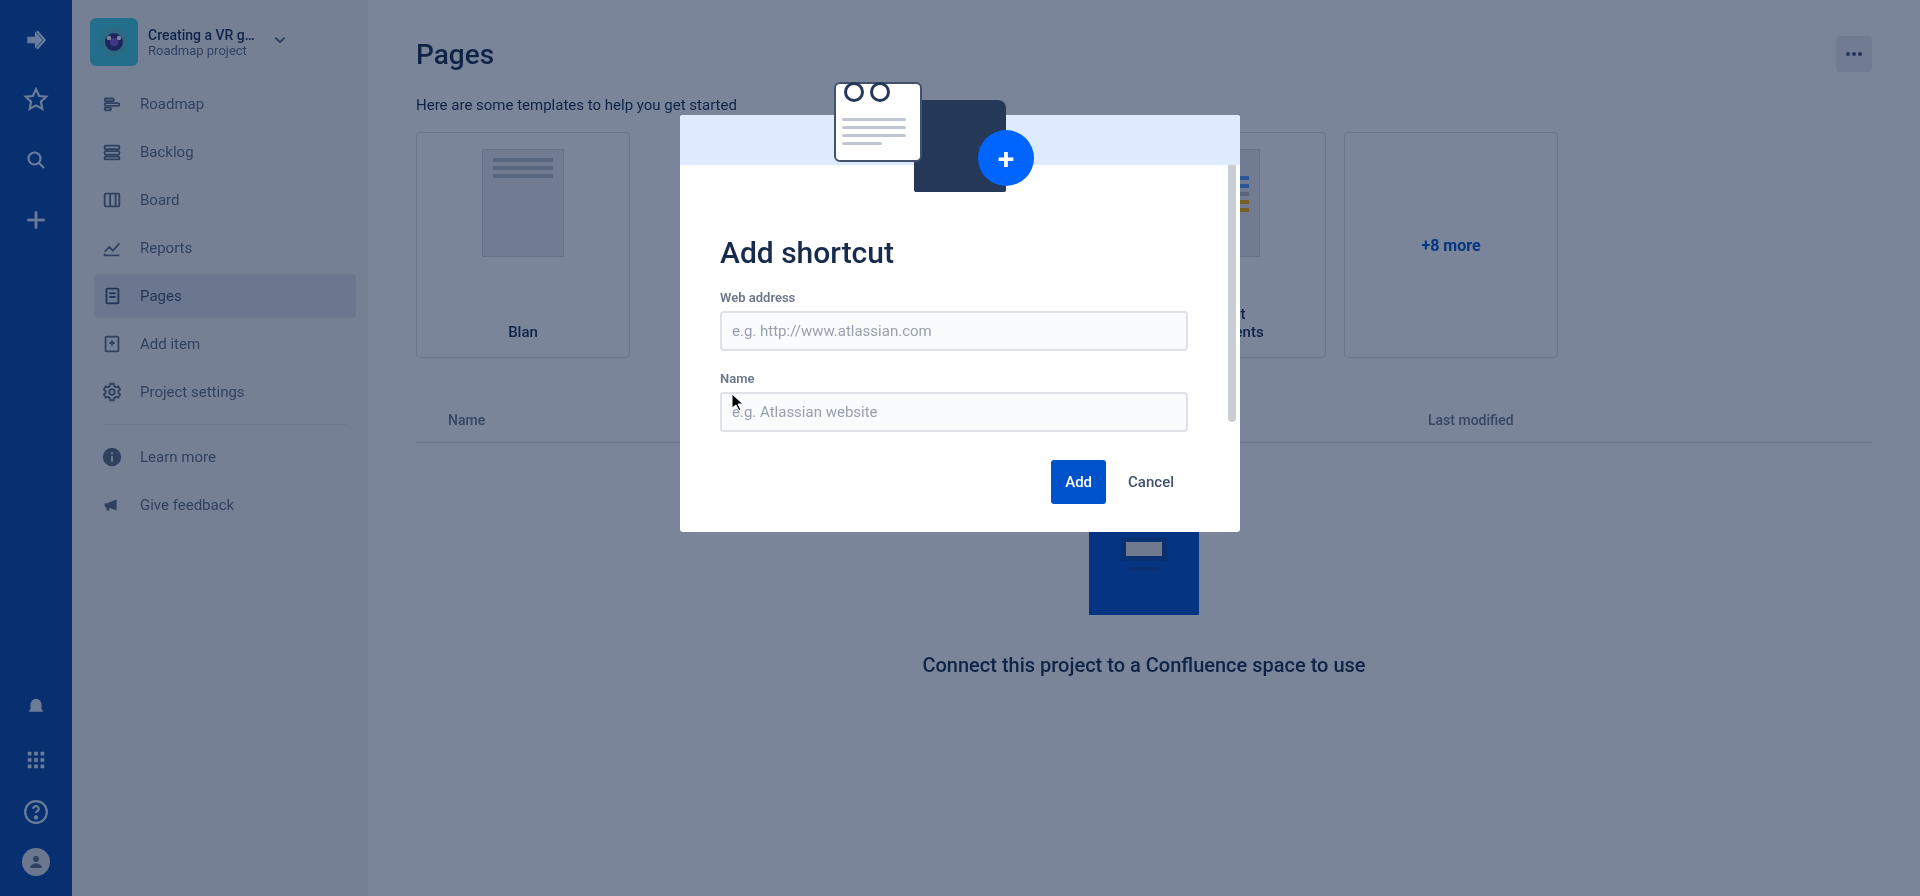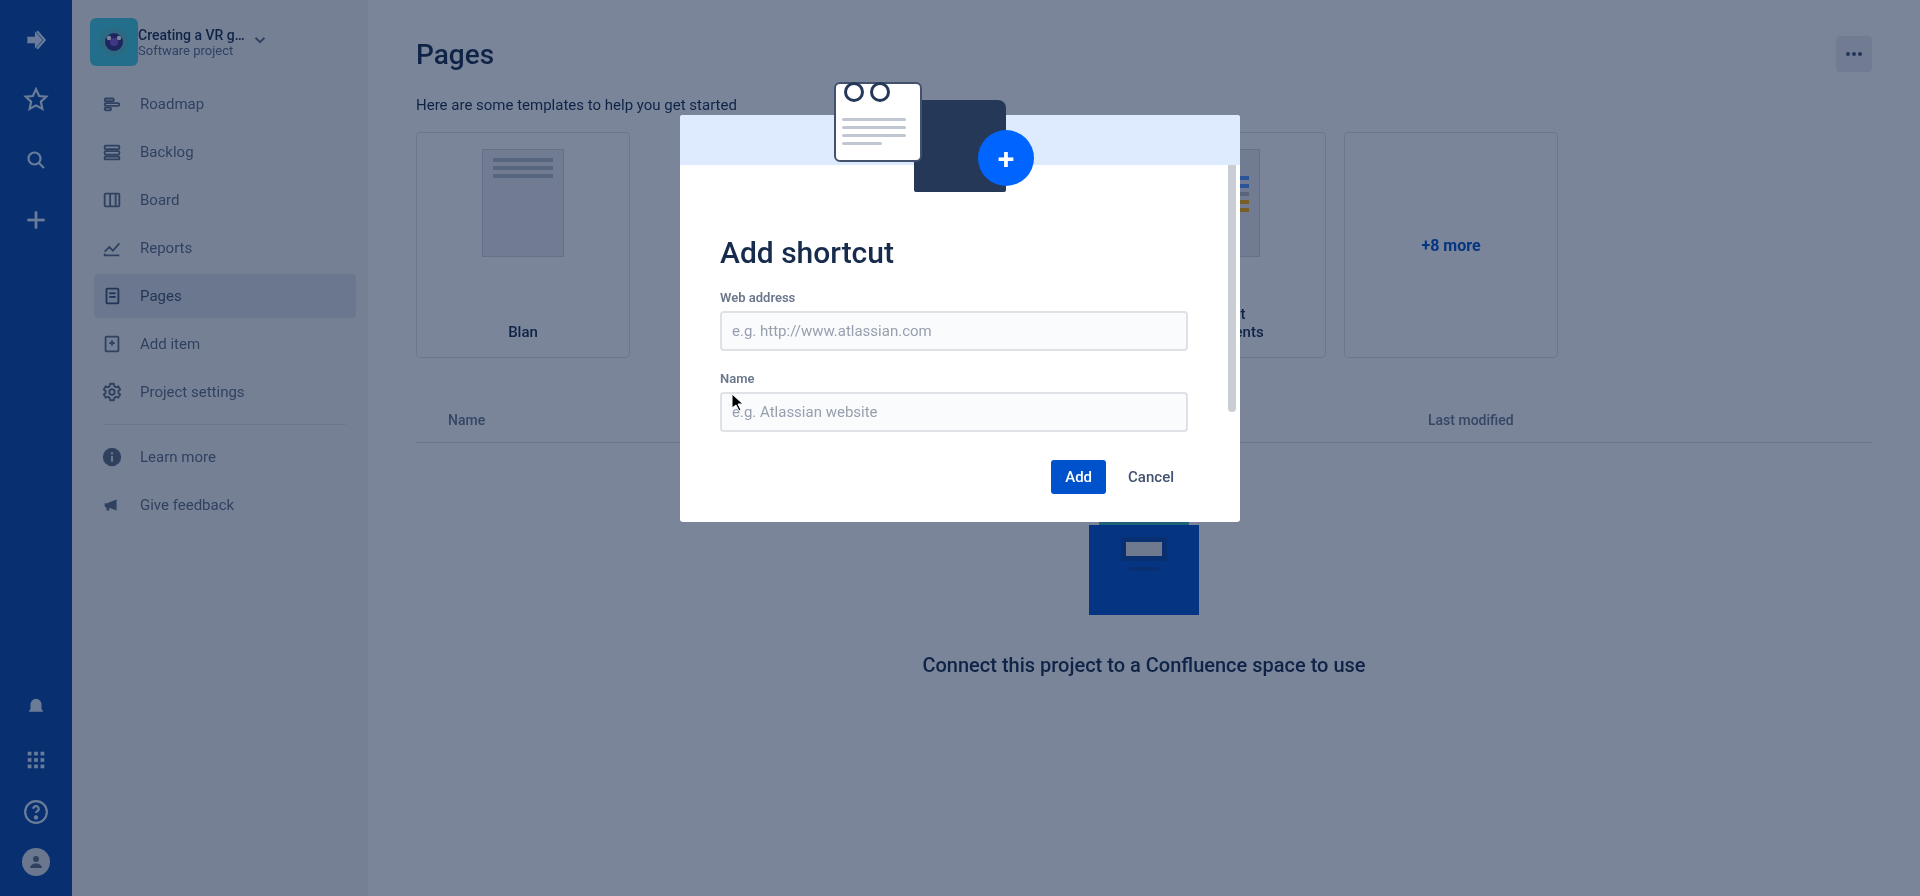--- a/index.html
+++ b/index.html
@@ -6,21 +6,21 @@
     body { display: flex; height: 100vh; overflow: hidden; background: #fff; }
 
     
     .global-nav { width: 72px; background: #0747A6; display: flex; flex-direction: column; align-items: center; padding-top: 24px; gap: 28px; }
     .global-nav-item { width: 32px; height: 32px; display: flex; align-items: center; justify-content: center; color: #DEEBFF; cursor: pointer; border-radius: 50%; }
     .global-nav-bottom { margin-top: auto; display: flex; flex-direction: column; align-items: center; gap: 20px; padding-bottom: 20px; }
     .avatar { width: 28px; height: 28px; border-radius: 50%; background: #DFE1E6; display:flex; align-items:center; justify-content:center; color:#42526E;}
 
     
     .project-sidebar { width: 296px; background: #F4F5F7; padding: 18px 8px 8px 18px; display:flex; flex-direction:column; }
-    .project-header { display:flex; align-items:center; gap:0; margin-bottom:14px; }
+    .project-header { display:flex; align-items:center; gap:10px; margin-bottom:14px; }
     .project-avatar { width:48px; height:48px; border-radius:6px; background: #42CEE0; display:flex; align-items:center; justify-content:center; }
     .project-title { font-size:14px; font-weight:500; color:#172B4D; max-width:150px; white-space:nowrap; overflow:hidden; text-overflow:ellipsis;}
     .project-sub { font-size:13px; color:#5E6C84; }
     .chevron { margin-left:6px; color:#5E6C84;}
     .side-item { display:flex; align-items:center; gap:16px; height:44px; padding:0 8px 0 6px; color:#5E6C84; font-size:15px; border-radius:4px; cursor:pointer; margin:2px 4px; }
     .side-item.active { background:#DFE1E6; color:#42526E; }
     .side-icon { width:24px; height:24px; display:flex; align-items:center; justify-content:center;}
     .side-sep { height:1px; background:#DFE1E6; margin:8px 14px; }
     .side-footer { display:flex; flex-direction:column; }
 
@@ -65,21 +65,21 @@
     .book .eyes { position:absolute; left:-70px; top:-18px; display:flex; gap:6px;}
     .book .eye { width:20px; height:20px; border:3px solid #253858; border-radius:50%; background:#fff;}
     .plus-circle { position:absolute; right:-28px; top:30px; width:56px; height:56px; border-radius:50%; background:#0065FF; color:#fff; display:flex; align-items:center; justify-content:center; font-size:30px; font-weight:600;}
 
     .modal-body { padding: 70px 52px 28px 40px; display:flex; flex-direction:column;}
     .modal-title { font-size:30px; font-weight:500; color:#172B4D; }
     .field-label { font-size:13px; font-weight:600; color:#6B778C; margin-top:20px; margin-bottom:6px; }
     .field-input { height:40px; border:2px solid #DFE1E6; background:#FAFBFC; border-radius:4px; padding:0 10px; font-size:15px; color:#172B4D; width:100%;}
     .field-input::placeholder { color:#97A0AF;}
     .modal-actions { display:flex; justify-content:flex-end; gap:8px; margin-top:28px;}
-    .btn { height:34px; padding:0 14px; border-radius:3px; font-size:15px; font-weight:500; display:flex; align-items:center; cursor:pointer; border:none;}
+    .btn { height:44px; padding:0 14px; border-radius:3px; font-size:15px; font-weight:500; display:flex; align-items:center; cursor:pointer; border:none;}
     .btn-primary { background:#0052CC; color:#fff;}
     .btn-link { background:transparent; color:#42526E;}
 
     .modal-scroll { position:absolute; right:4px; top:24px; width:8px; bottom:110px; background:rgba(9,30,66,.22); border-radius:4px;}
 
     .cursor { position:fixed; left:732px; top:394px; width:14px; height:18px; pointer-events:none; z-index:100;}
     .cursor svg { display:block;}
   </style>
 </head>
 <body>
@@ -149,21 +149,21 @@
       <svg width="36" height="36" viewBox="0 0 36 36">
           <circle cx="18" cy="18" r="14" fill="#55C2CF"></circle>
           <circle cx="18" cy="18" r="9" fill="#3B2E7E"></circle>
           <circle cx="18" cy="18" r="4" fill="#7F57D6"></circle>
           <circle cx="13" cy="14" r="2.2" fill="#fff"></circle>
           <circle cx="23" cy="14" r="2.2" fill="#fff"></circle>
         </svg>
     </div>
     <div>
       <div class="project-title">Creating a VR g…</div>
-      <div class="project-sub">Software project</div>
+      <div class="project-sub">Roadmap project</div>
     </div>
     <span class="chevron">
       <svg width="18" height="18" viewBox="0 0 24 24" fill="none" stroke="#5E6C84" stroke-width="2.5">
           <polyline points="6 9 12 15 18 9"></polyline>
         </svg>
     </span>
   </div>
 
   <div class="side-item">
       <span class="side-icon">

